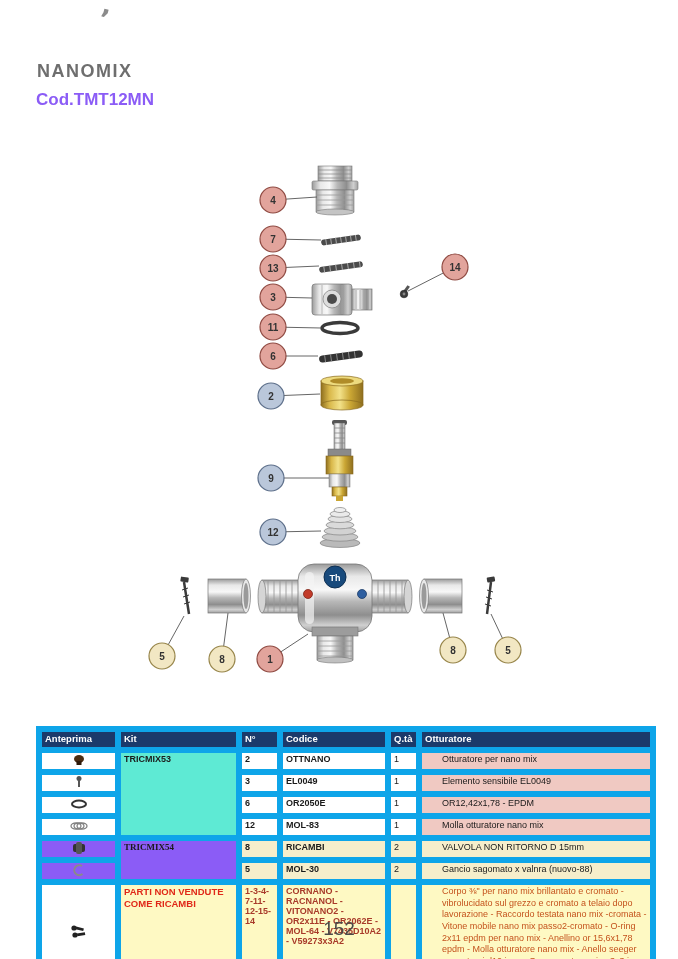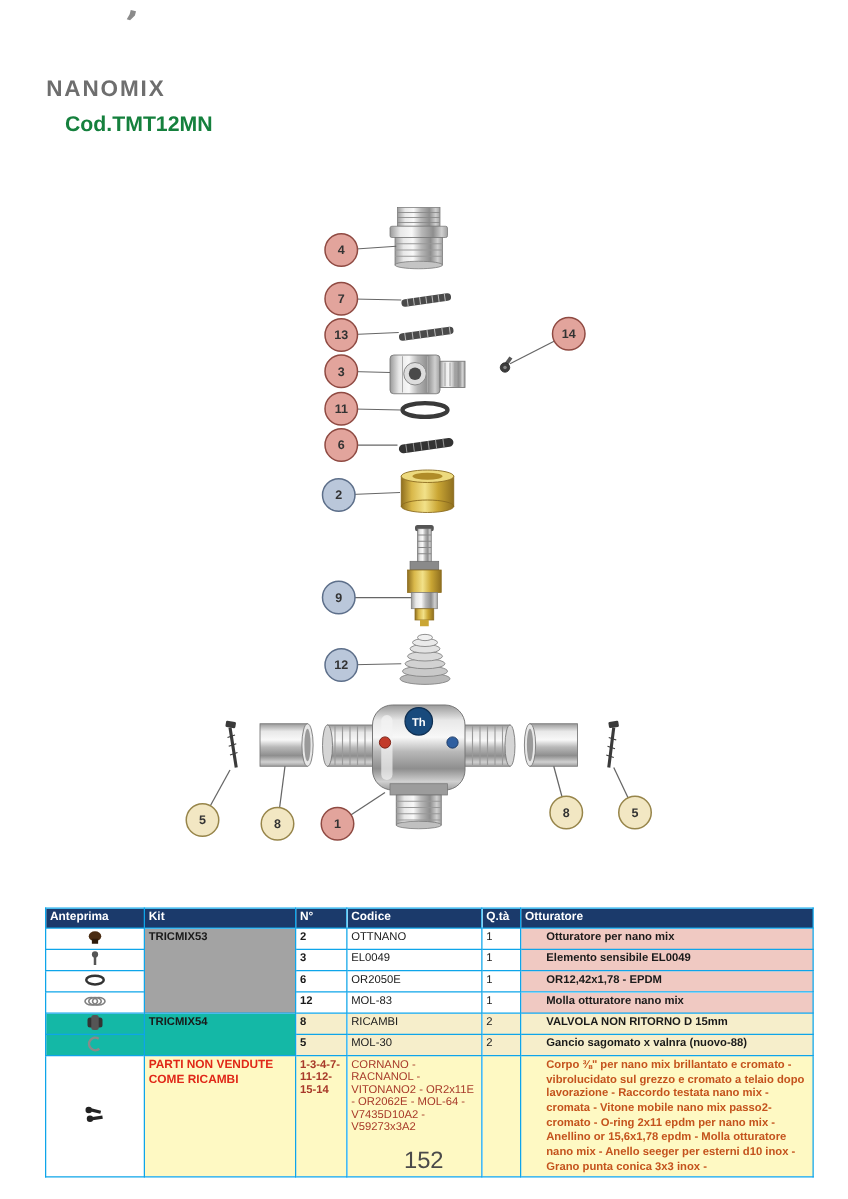--- a/index.html
+++ b/index.html
@@ -5,39 +5,39 @@
   html,body{margin:0;padding:0;background:#fff;}
   .page{position:relative;width:678px;height:959px;background:#fff;overflow:hidden;
         font-family:"Liberation Sans",sans-serif;color:#1a1a1a;}
   
   .logo{position:absolute;left:34px;top:12px;font-family:"DejaVu Sans",sans-serif;
         font-size:38px;font-weight:800;color:#8b8b8b;letter-spacing:-1.5px;}
   .logo-accent{position:absolute;left:99px;top:4px;font-family:"DejaVu Sans",sans-serif;
         font-size:26px;font-weight:800;color:#8b8b8b;transform:rotate(14deg);}
   .subtitle{position:absolute;left:37px;top:61px;font-size:18px;color:#6e6e6e;
         letter-spacing:1.5px;font-weight:600;}
-  .code{position:absolute;left:36px;top:90px;font-size:17px;font-weight:700;color:#15803d;margin-left:16px;}
+  .code{position:absolute;left:36px;top:90px;font-size:17px;font-weight:700;color:#8b5cf6;}
   
   #diagram-svg{position:absolute;left:0;top:0;width:678px;height:700px;}
   
   .parts-table{position:absolute;left:36px;top:726px;width:614px;border-collapse:collapse;
         font-size:9px;table-layout:fixed;}
-  .parts-table th,.parts-table td{border:1px solid #0ea5e9;padding:1px 3px;vertical-align:top;
+  .parts-table th,.parts-table td{border:6px solid #0ea5e9;padding:1px 3px;vertical-align:top;
         overflow:hidden;word-wrap:break-word;}
   .parts-table th{background:#1b3a6b;color:#fff;text-align:left;font-size:9.5px;height:13px;
         font-weight:700;}
   .parts-table tbody tr{height:16px;}
   td.prev{text-align:center;vertical-align:middle;padding:0;}
-  td.kit{font-weight:700;background:#a3a3a3;}
+  td.kit{font-weight:700;background:#5eead4;}
   td.n{font-weight:700;}
-  td.codice{font-weight:400;margin-left:32px;}
-  td.desc{font-weight:700;padding-left:20px;}
+  td.codice{font-weight:700;margin-left:32px;}
+  td.desc{font-weight:400;padding-left:20px;}
   .bg-pink{background:#f0c9c2;}
   tr.group2 td{background:#f6eecb;}
-  tr.group2 td.kit,tr.group2 td.prev{background:#14b8a6;}
+  tr.group2 td.kit,tr.group2 td.prev{background:#8b5cf6;font-family:Liberation Serif, serif;}
   tr.group3 td{background:#fef9c3;}
   tr.group3 td.prev{background:#fff;}
   .kit-red{color:#e02818;font-weight:700;font-size:9.5px;line-height:1.3;}
   .dark-red{color:#a83a2a;}
   .desc-orange{color:#c4531d;line-height:1.3;}
   
   .page-num{position:absolute;left:0;right:0;top:918px;text-align:center;
         font-size:19px;color:#4a4a4a;}
 </style>
 </head>

